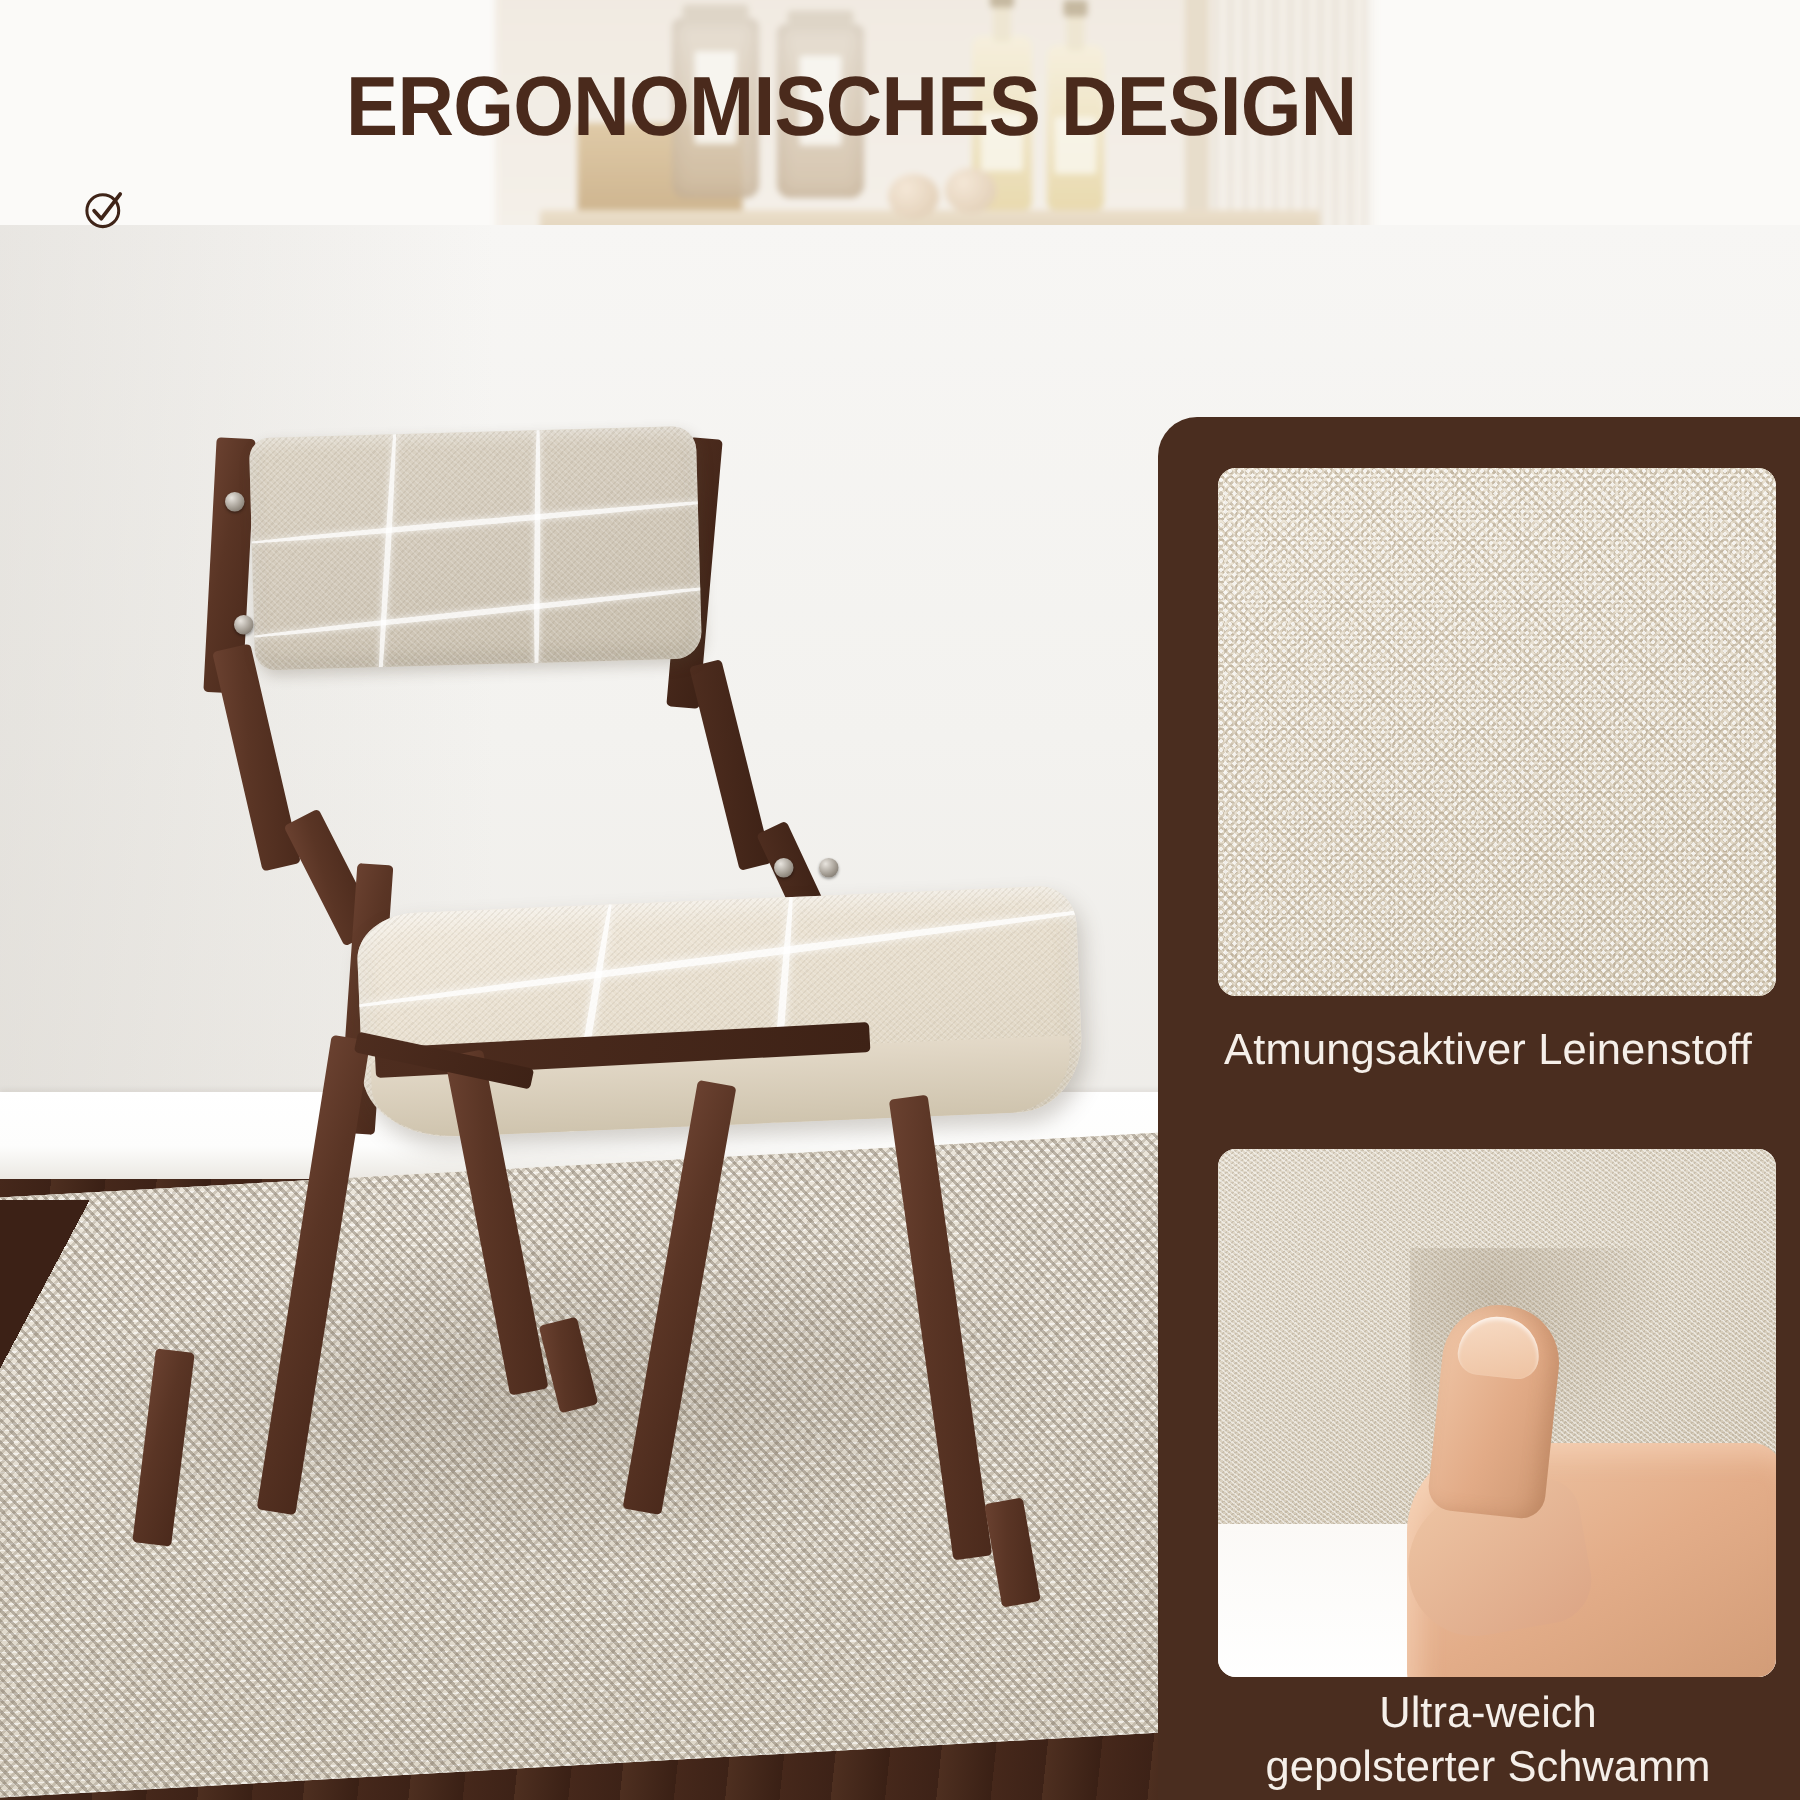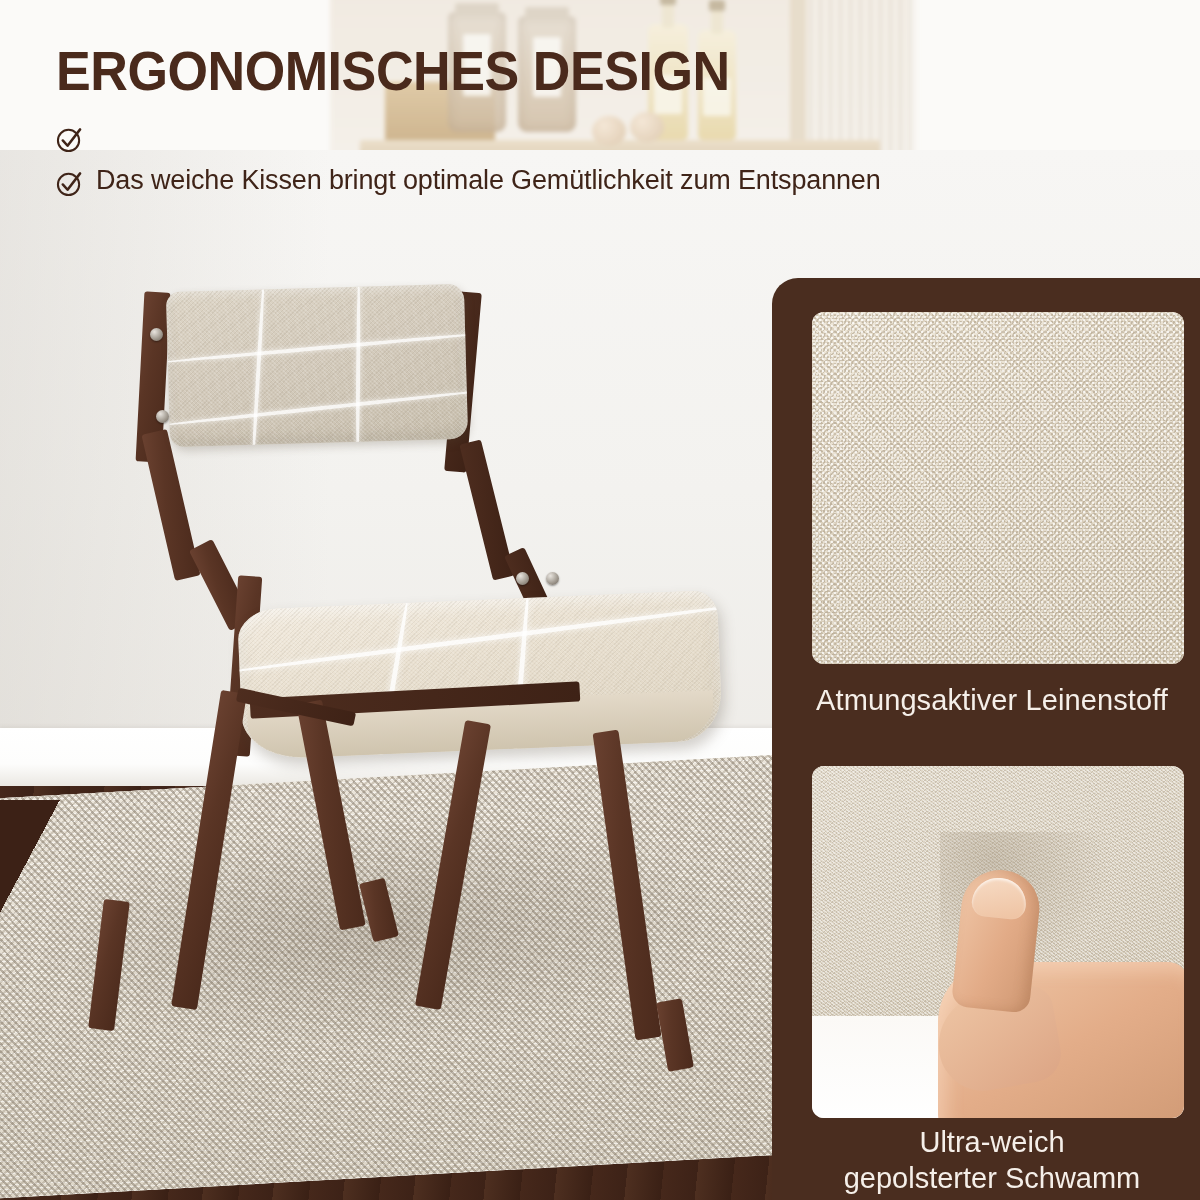--- a/index.html
+++ b/index.html
@@ -263,21 +263,21 @@
     border-radius:54px 24px 30px 46px;
     transform:rotate(-10deg);
   }
   .cap2 {
     position:absolute; left:772px; top:1124px; width:440px; height:80px;
     color:#f5efe9; font-size:29px; line-height:36px; text-align:center;
   }
 
   
   .headline {
-    position:absolute; left:56px; top:40px; width:1100px;
+    position:absolute; left:56px; top:40px; width:1100px;text-align:center;
   }
   .title {
     font-size:56px; font-weight:bold; color:#4a2a1c;
     letter-spacing:-.5px; line-height:62px;
     transform:scaleX(.93); transform-origin:left center;
     white-space:nowrap;
   }
   .bullets { margin-top:18px; }
   .bullet {
     display:flex; align-items:flex-start; gap:13px;
@@ -392,29 +392,20 @@
 
       <div class="bullet">
         <span class="chk">
           <svg viewBox="0 0 28 28" width="27" height="27">
             <circle cx="13" cy="15" r="11" fill="none" stroke="#3f2418" stroke-width="2.1"></circle>
             <path d="M7 15 L12 20.5 L25 3.5" fill="none" stroke="#3f2418" stroke-width="2.6" stroke-linecap="round" stroke-linejoin="round"></path>
           </svg>
         </span>
       </div>
 
-      <div class="bullet">
-        <span class="chk">
-          <svg viewBox="0 0 28 28" width="27" height="27">
-            <circle cx="13" cy="15" r="11" fill="none" stroke="#3f2418" stroke-width="2.1"></circle>
-            <path d="M7 15 L12 20.5 L25 3.5" fill="none" stroke="#3f2418" stroke-width="2.6" stroke-linecap="round" stroke-linejoin="round"></path>
-          </svg>
-        </span>
-        <span class="btxt">Das weiche Kissen bringt optimale Gemütlichkeit zum Entspannen</span>
-      </div>
 
     </div>
   </div>
 
   <div class="panel"></div>
 
   <div class="swatch">
     <div class="boucle"></div>
   </div>
   <div class="cap1">Atmungsaktiver Leinenstoff</div>

